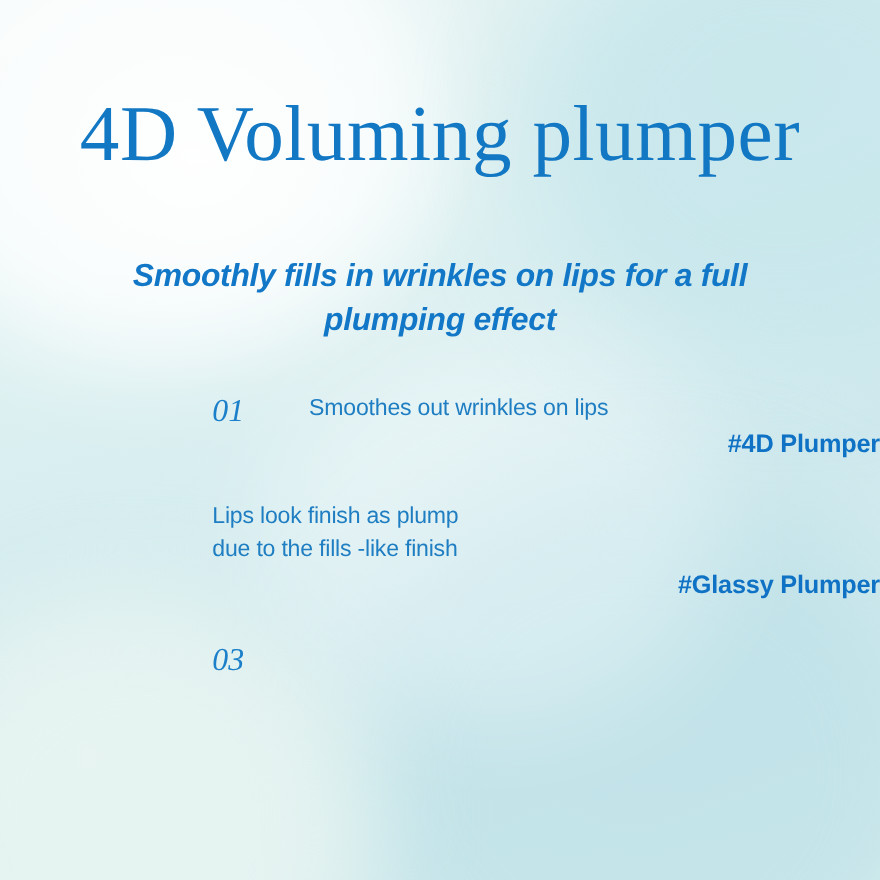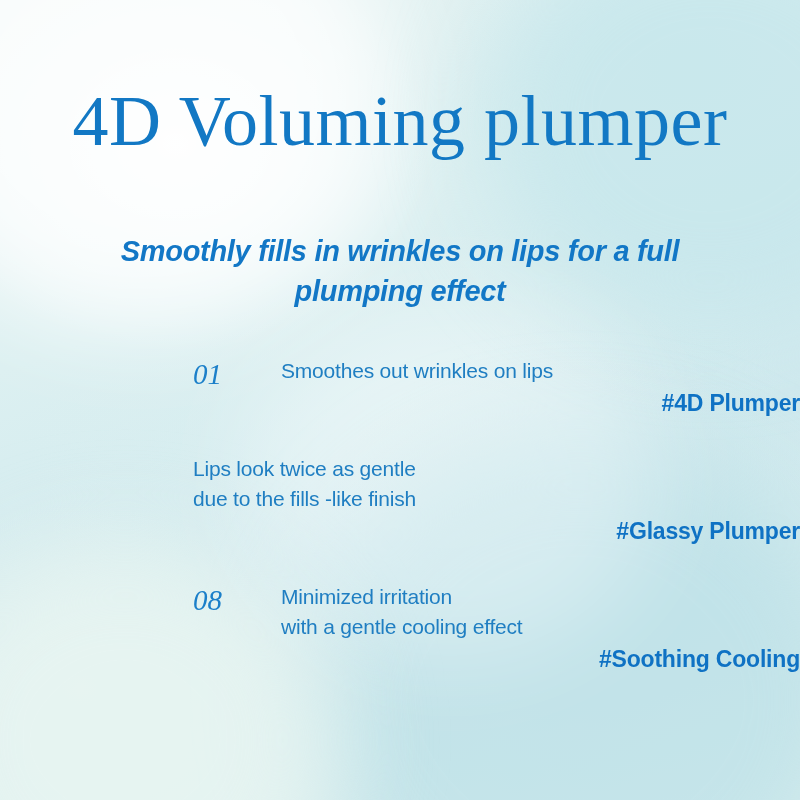--- a/index.html
+++ b/index.html
@@ -142,30 +142,25 @@
       <div class="item">
         <div class="item-num">01</div>
         <div class="item-lines">
           <div class="line">Smoothes out wrinkles on lips</div>
           <div class="line tag">#4D Plumper</div>
         </div>
       </div>
 
       <div class="item">
         <div class="item-lines">
-          <div class="line">Lips look twice as gentle</div>
+          <div class="line">Lips look finish as plump</div>
           <div class="line">due to the fills -like finish</div>
           <div class="line tag">#Glassy Plumper</div>
         </div>
       </div>
 
       <div class="item">
-        <div class="item-num">08</div>
-        <div class="item-lines">
-          <div class="line">Minimized irritation</div>
-          <div class="line">with a gentle cooling effect</div>
-          <div class="line tag">#Soothing Cooling</div>
-        </div>
+        <div class="item-num">03</div>
       </div>
 
     </div>
   </div>
 </div>
 
 </body></html>

